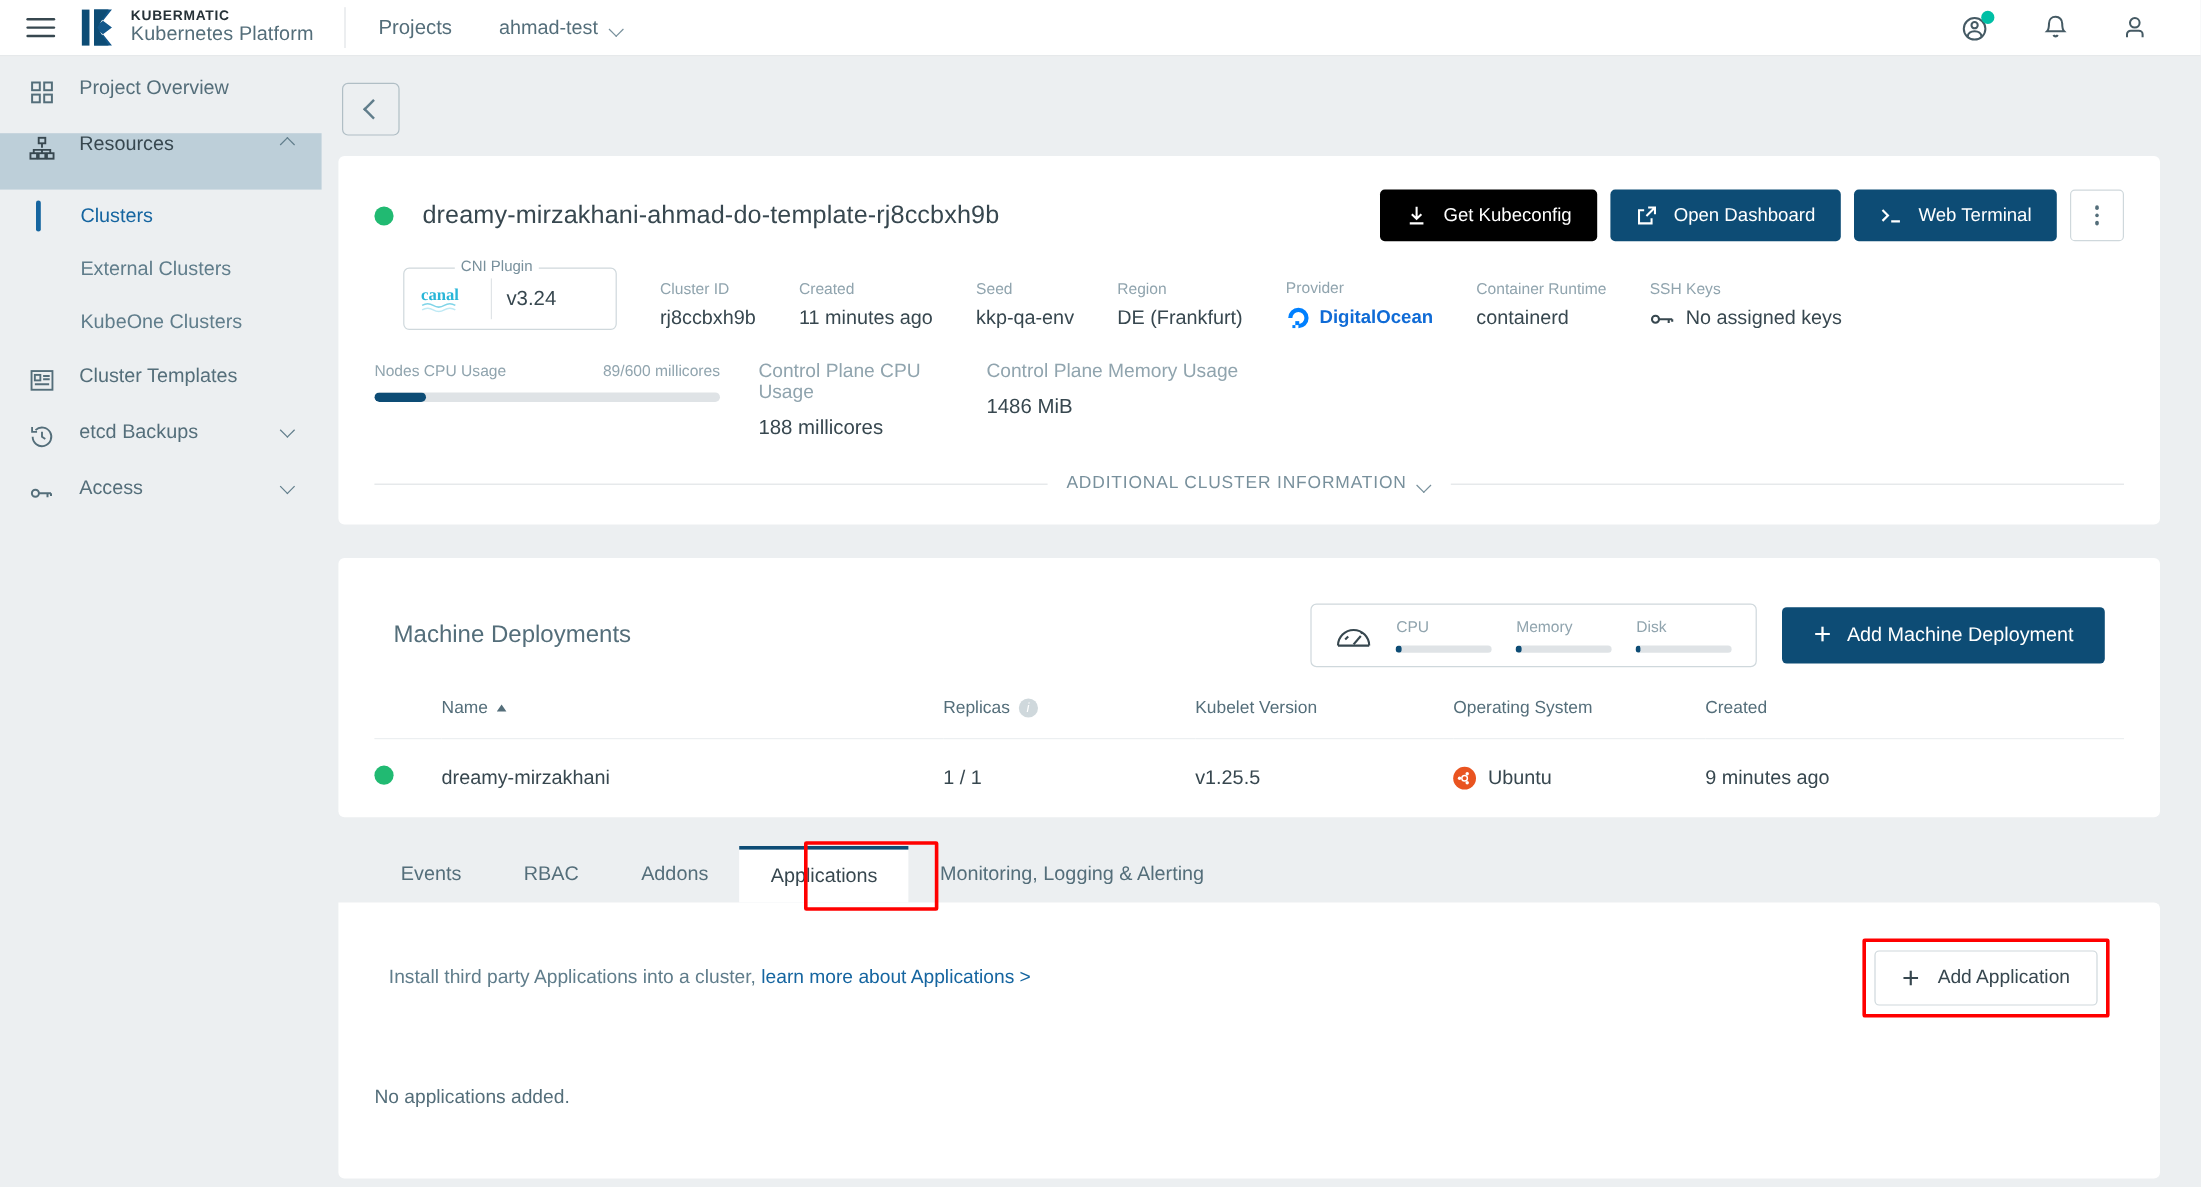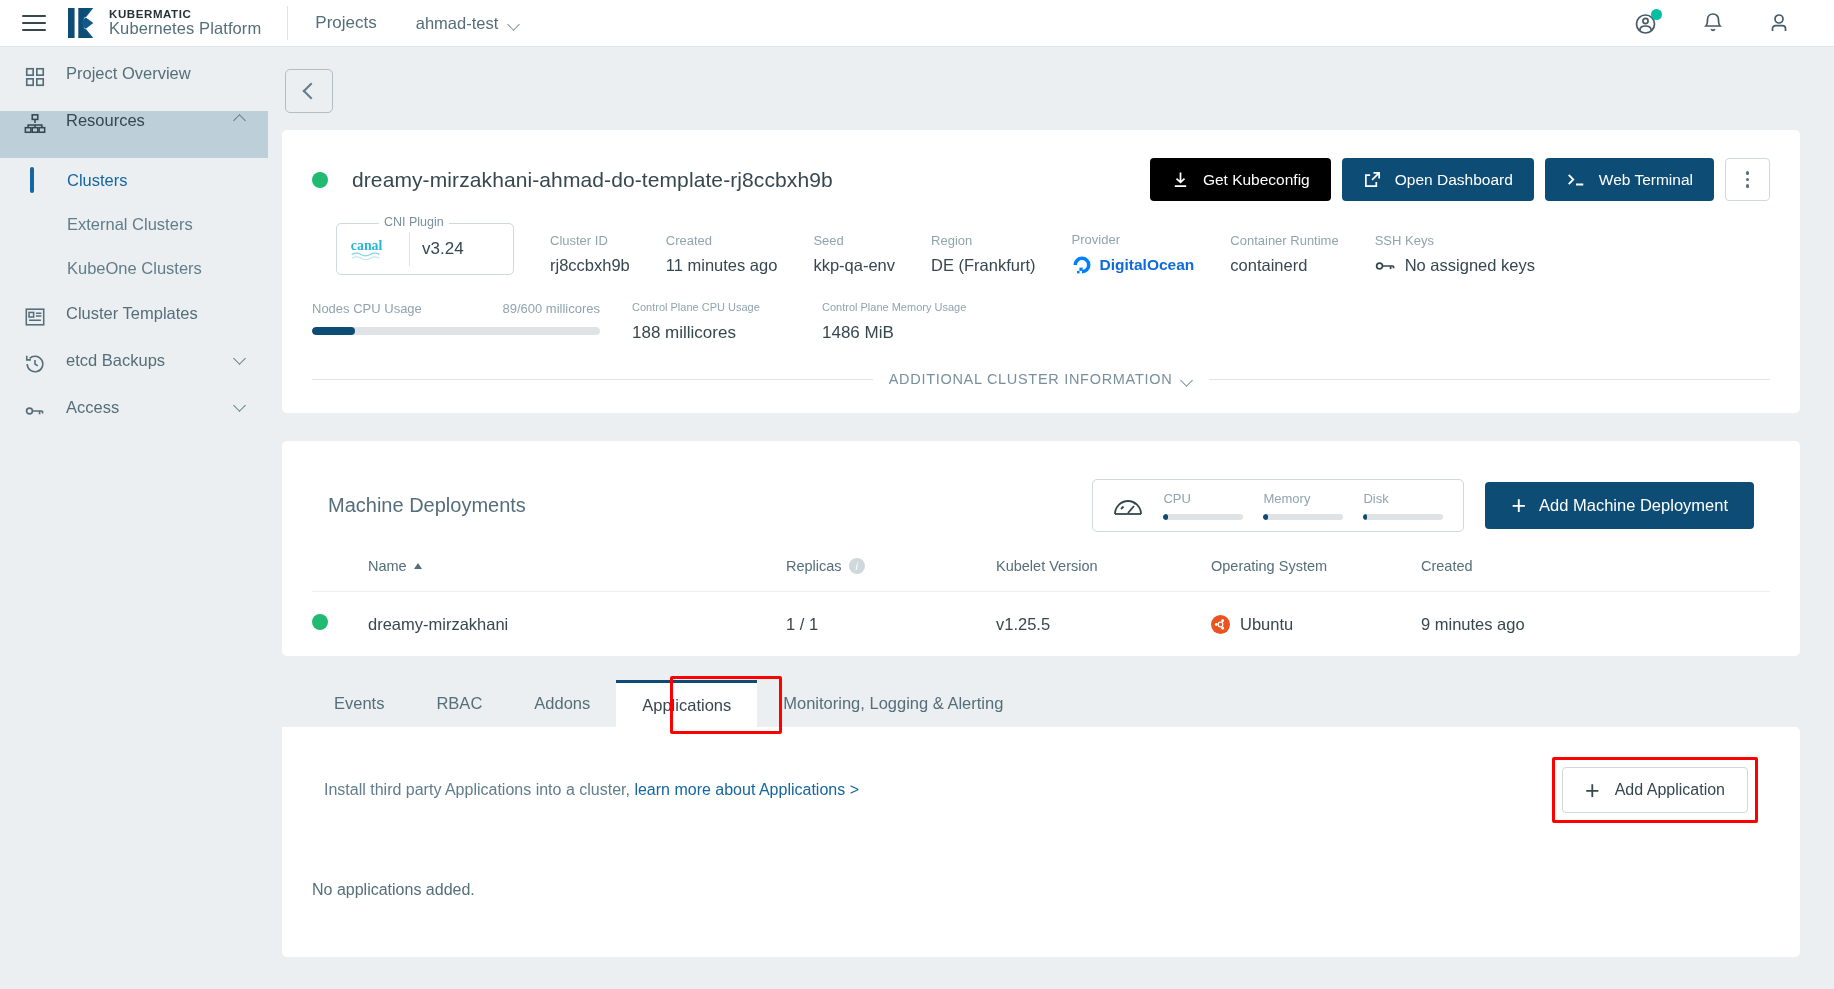--- a/index.html
+++ b/index.html
@@ -86,21 +86,21 @@
   .meta-col { display:flex; flex-direction:column; gap:8px; margin-left:36px;}
   .meta-col .lbl { font-size:13px; color:#90a4ae;}
   .meta-col .val { font-size:16.5px; color:#37474f; display:flex; align-items:center; gap:8px;}
 
   .usage-row { display:flex; margin-top: 26px; }
   .usage { width:288px; }
   .usage .urow { display:flex; justify-content:space-between; font-size:13px; color:#90a4ae;}
   .bar { height:8px; border-radius:4px; background:#dfe3e6; margin-top:11px; overflow:hidden;}
   .bar > i { display:block; height:100%; background:#0d4c75; border-radius:4px;}
   .usage-txt { margin-left:6px; width:178px;}
-  .usage-txt .lbl { font-size:11px; color:#90a4ae;}
+  .usage-txt .lbl { font-size:16px; color:#90a4ae;}
   .usage-txt .val { font-size:17px; color:#37474f; margin-top:10px;}
 
   .addl { display:flex; align-items:center; gap:16px; margin-top: 28px; padding-bottom:10px; cursor:pointer;}
   .addl .line { flex:1; height:1px; background:#e0e4e7;}
   .addl .txt { font-size:14.5px; letter-spacing:.7px; color:#78909c; display:flex; align-items:center; gap:10px;}
 
   
   .md-card { margin-top: 28px; padding: 30px 30px 0 30px;}
   .md-head { display:flex; align-items:center; padding: 8px 16px 0 16px;}
   .md-title { font-size:20px; color:#546e7a;}

